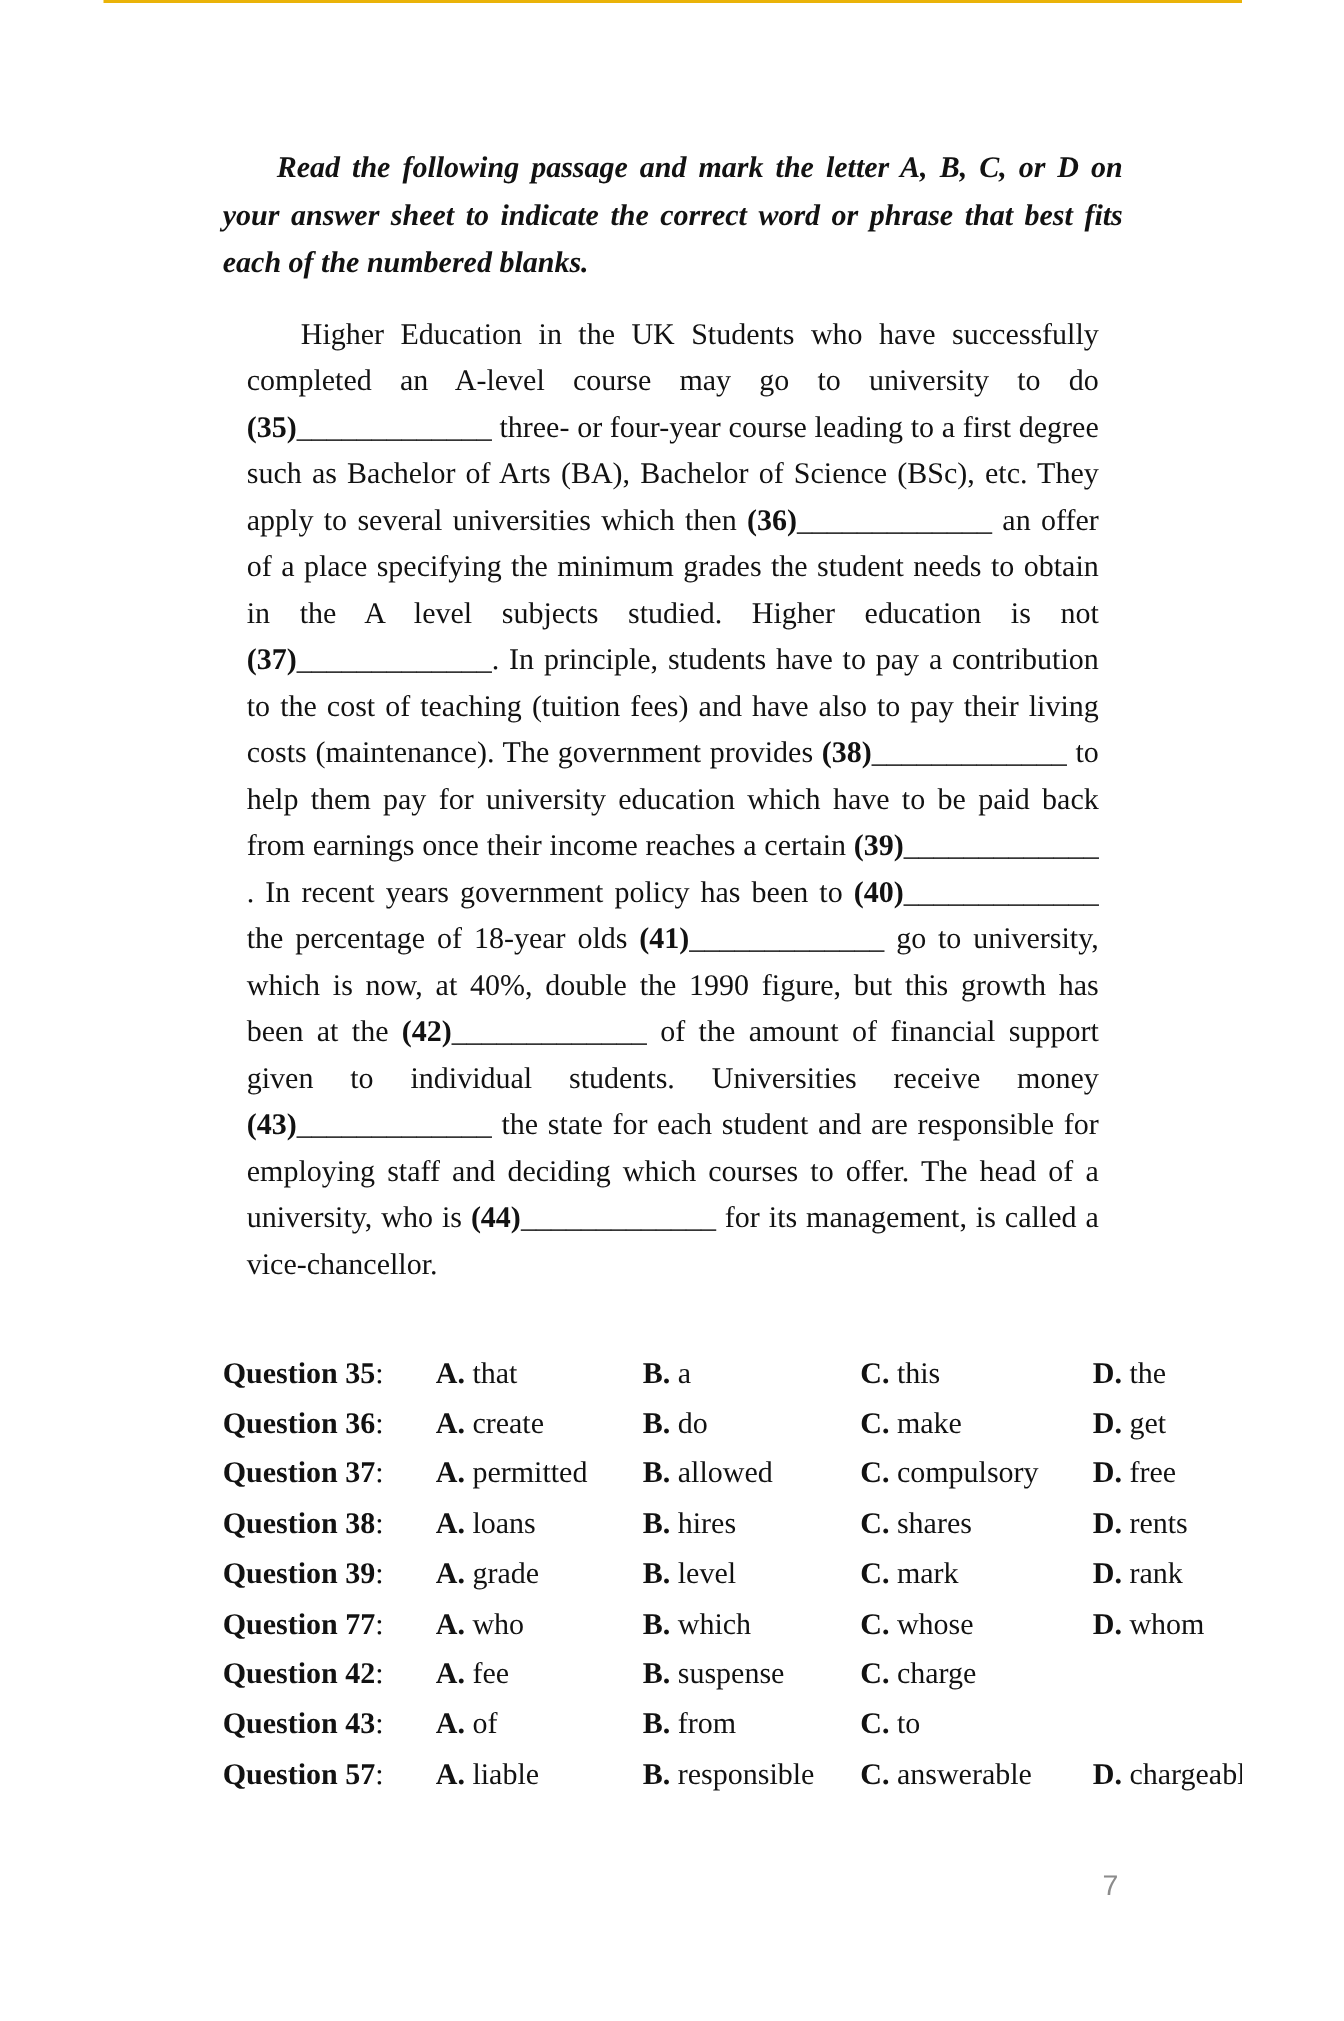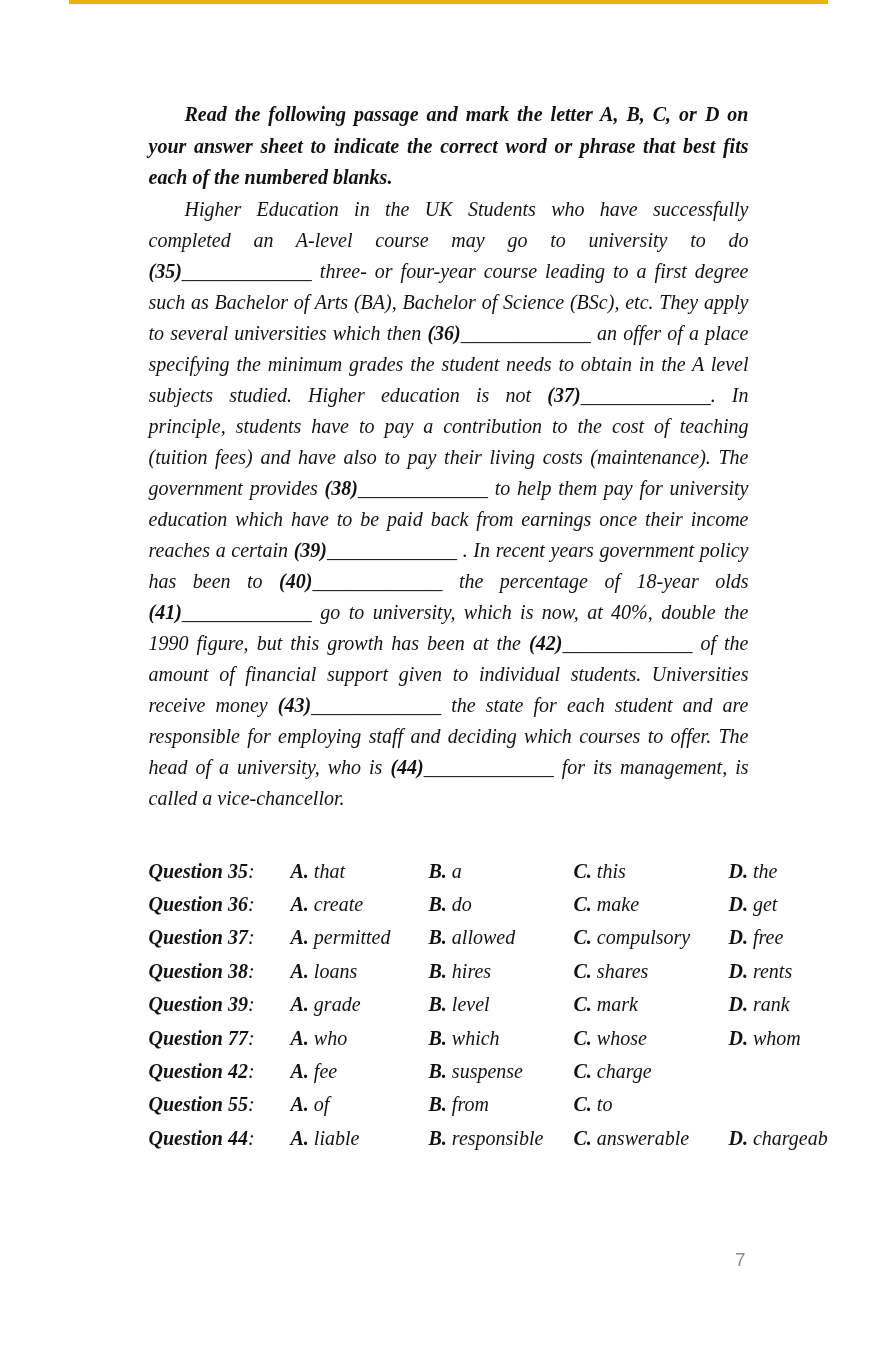--- a/index.html
+++ b/index.html
@@ -7,44 +7,42 @@
   .page {
     position: relative;
     width: 759px;
     height: 1347px;
     margin: 0 auto;
     background: #ffffff;
     font-family: "Liberation Serif", "DejaVu Serif", serif;
     color: #121212;
     padding: 95px 79px 0 80px;
     overflow: hidden;
-    border-top: 4px solid #eab308;
+    border-top: 2px solid #eab308;
   }
   .instructions {
     margin: 0;
     font-weight: bold;
     font-style: italic;
     font-size: 20px;
     line-height: 31.5px;
     text-align: justify;
     text-indent: 36px;
   }
   .passage {
-    margin: 0;
+    margin: 16px;
     font-size: 20px;
     line-height: 31px;
     text-align: justify;
     text-indent: 36px;
-    font-style: italic;
   }
   .blank-num { font-weight: bold; }
   .questions {
     margin-top: 41px;
     font-size: 20px;
-    font-style: italic;
   }
   .q-row {
     display: grid;
     grid-template-columns: 142px 138px 145px 155px 1fr;
     line-height: 33.4px;
     align-items: baseline;
   }
   .q-label-bold { font-weight: bold; }
   .q-opt { white-space: nowrap; }
   .q-opt .letter { font-weight: bold; }
@@ -106,27 +104,27 @@
         <div class="q-opt"><span class="letter">C.</span> whose</div>
         <div class="q-opt"><span class="letter">D.</span> whom</div>
       </div>
       <div class="q-row">
         <div><span class="q-label-bold">Question 42</span>:</div>
         <div class="q-opt"><span class="letter">A.</span> fee</div>
         <div class="q-opt"><span class="letter">B.</span> suspense</div>
         <div class="q-opt"><span class="letter">C.</span> charge</div>
       </div>
       <div class="q-row">
-        <div><span class="q-label-bold">Question 55</span>:</div>
+        <div><span class="q-label-bold">Question 43</span>:</div>
         <div class="q-opt"><span class="letter">A.</span> of</div>
         <div class="q-opt"><span class="letter">B.</span> from</div>
         <div class="q-opt"><span class="letter">C.</span> to</div>
       </div>
       <div class="q-row">
-        <div><span class="q-label-bold">Question 44</span>:</div>
+        <div><span class="q-label-bold">Question 57</span>:</div>
         <div class="q-opt"><span class="letter">A.</span> liable</div>
         <div class="q-opt"><span class="letter">B.</span> responsible</div>
         <div class="q-opt"><span class="letter">C.</span> answerable</div>
         <div class="q-opt"><span class="letter">D.</span> chargeable</div>
       </div>
     </div>
   <div class="page-number">7</div>
 </div>
 
 </body></html>

